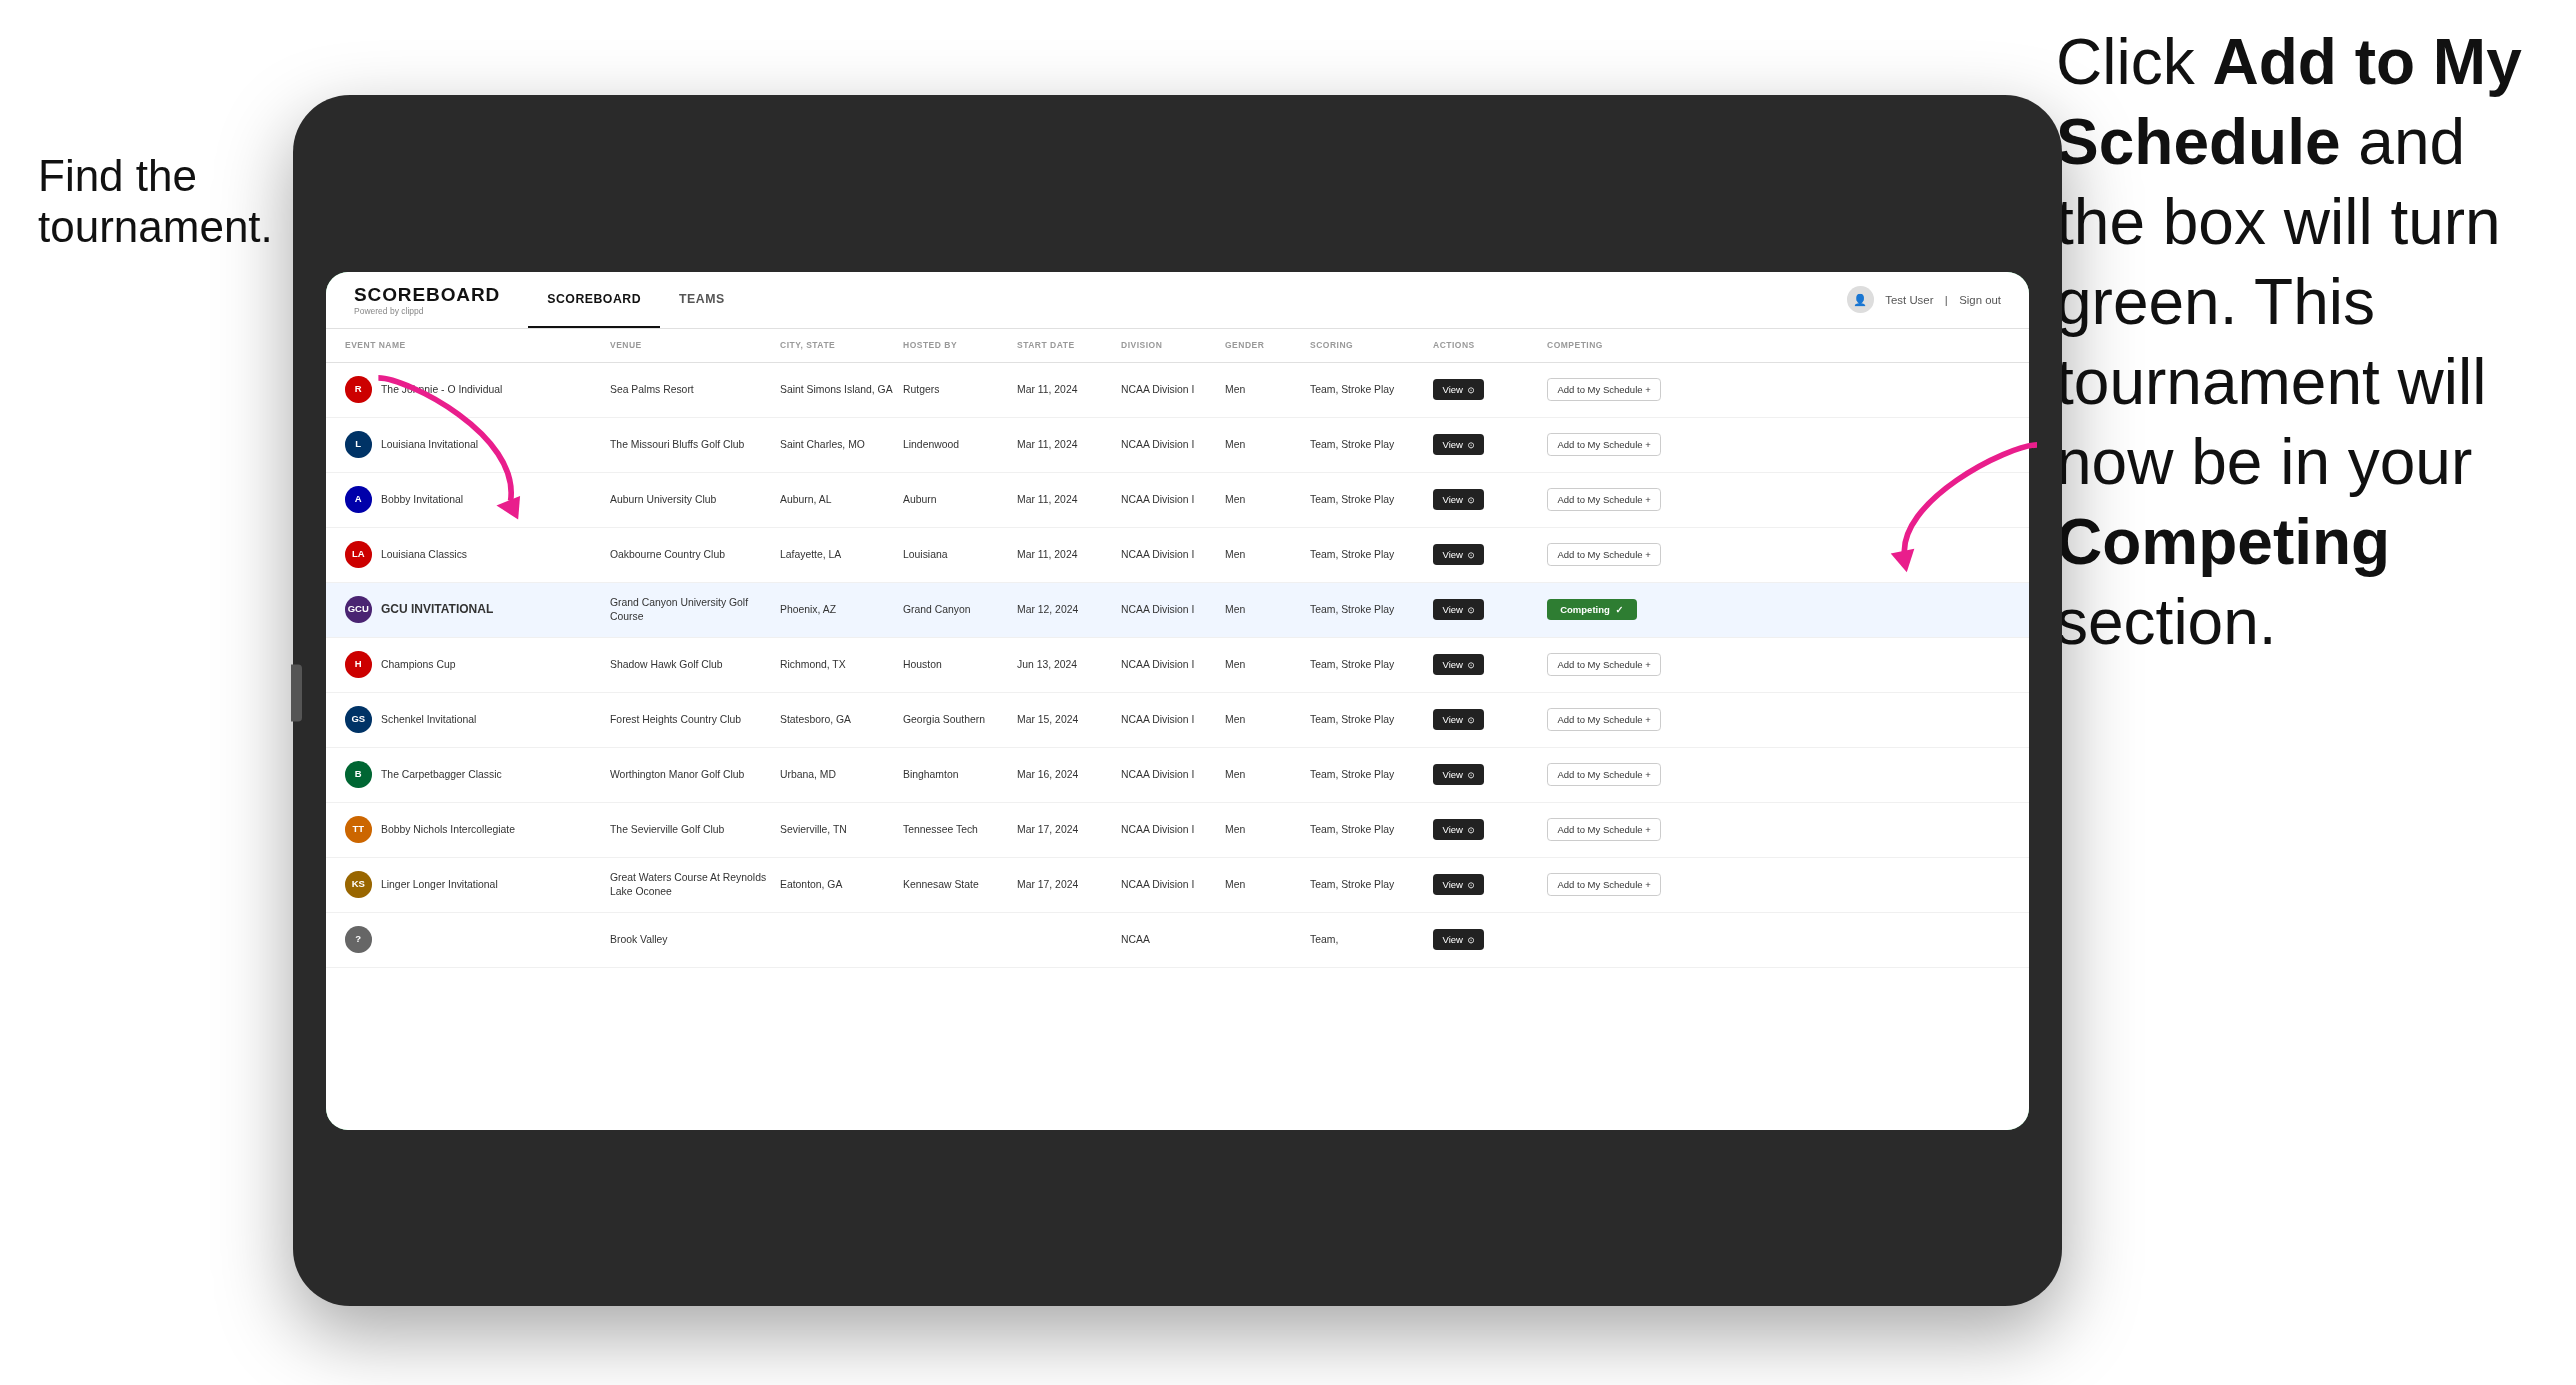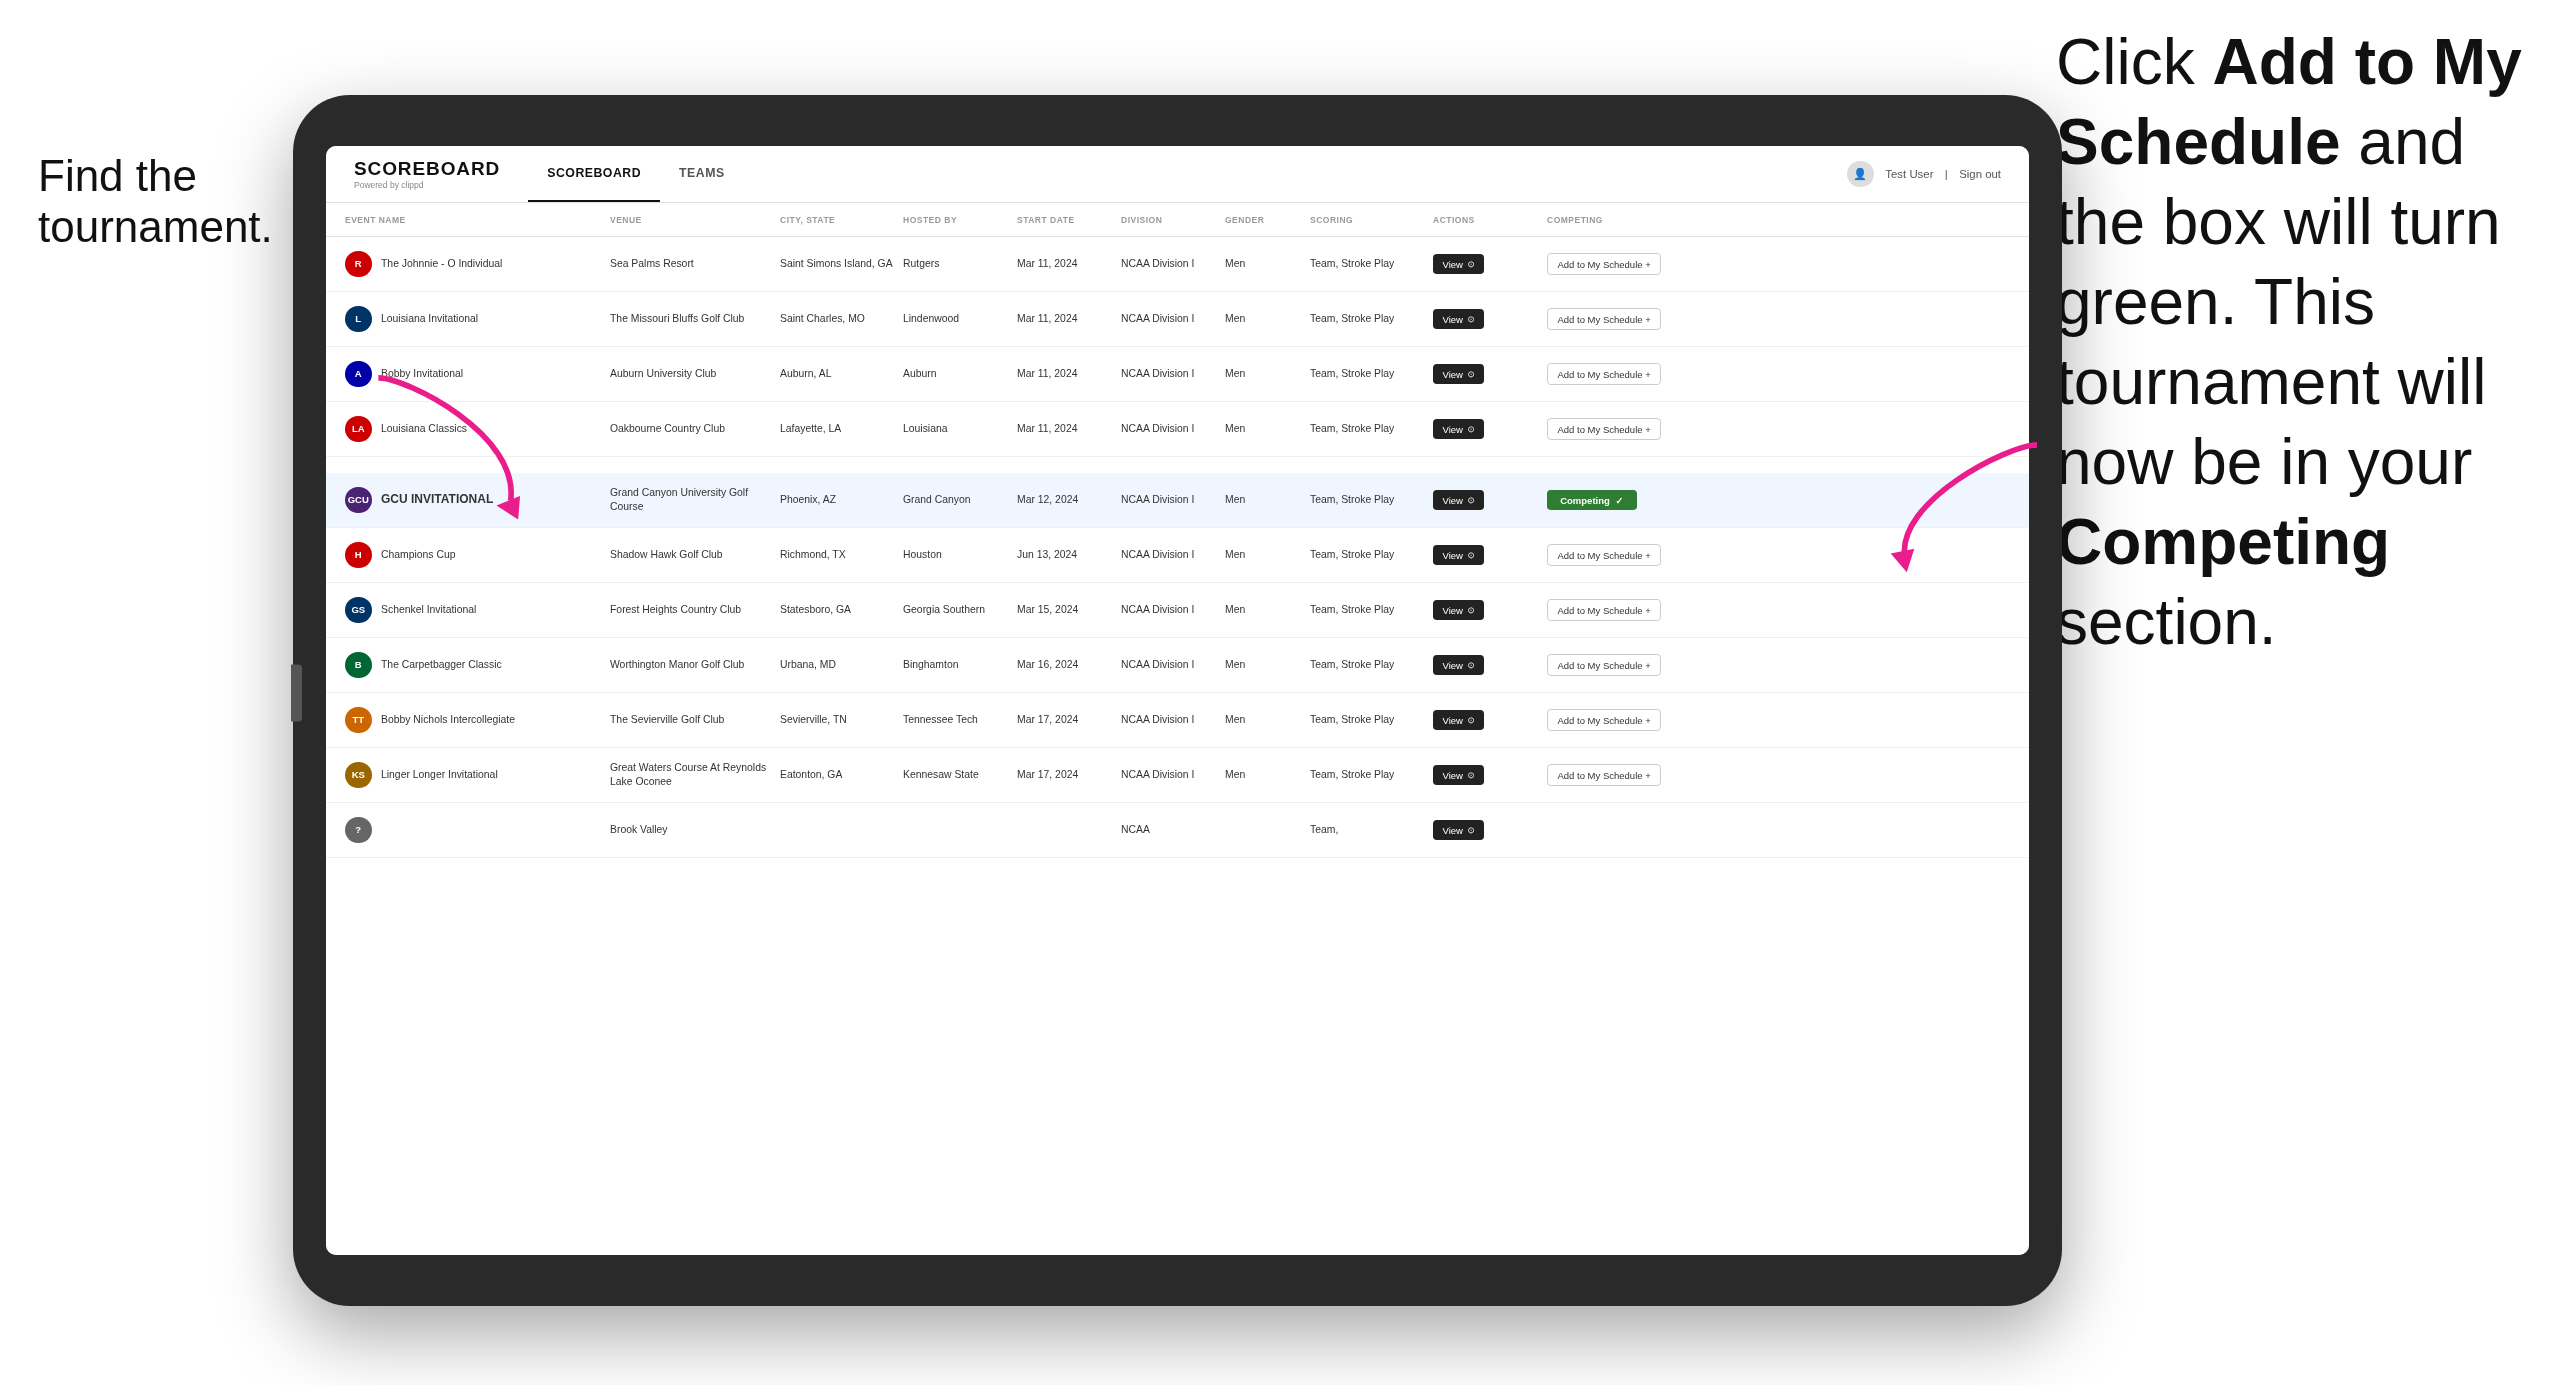--- a/index.html
+++ b/index.html
@@ -48,23 +48,23 @@
       background: #2a2a2a;
       border-radius: 57px;
       box-shadow: 0 28px 76px rgba(0,0,0,0.35);
       display: flex;
       align-items: center;
       justify-content: center;
     }
 
     .tablet-screen {
       width: 1703px;
-      height: 1109px;
+      height: 858px;
       background: #86efac;
-      border-radius: 10px;
+      border-radius: 22px;
       overflow: hidden;
       display: flex;
       flex-direction: column;
     }
 
     
     .top-bar {
       background: #fff;
       height: 57px;
       display: flex;
@@ -166,21 +166,20 @@
       grid-template-columns: 265px 170px 123px 114px 104px 104px 85px 123px 114px 170px;
       padding: 0 19px;
       border-bottom: 0.9px solid #f0f0f0;
       min-height: 55px;
       align-items: center;
       background: #fff;
     }
 
     .table-row.highlighted {
       background: #f0f6ff;
-      margin-top: 16px;
     }
 
     .td {
       font-size: 10.4px;
       color: #333;
       line-height: 1.3;
     }
 
     .event-name-cell {
       display: flex;

